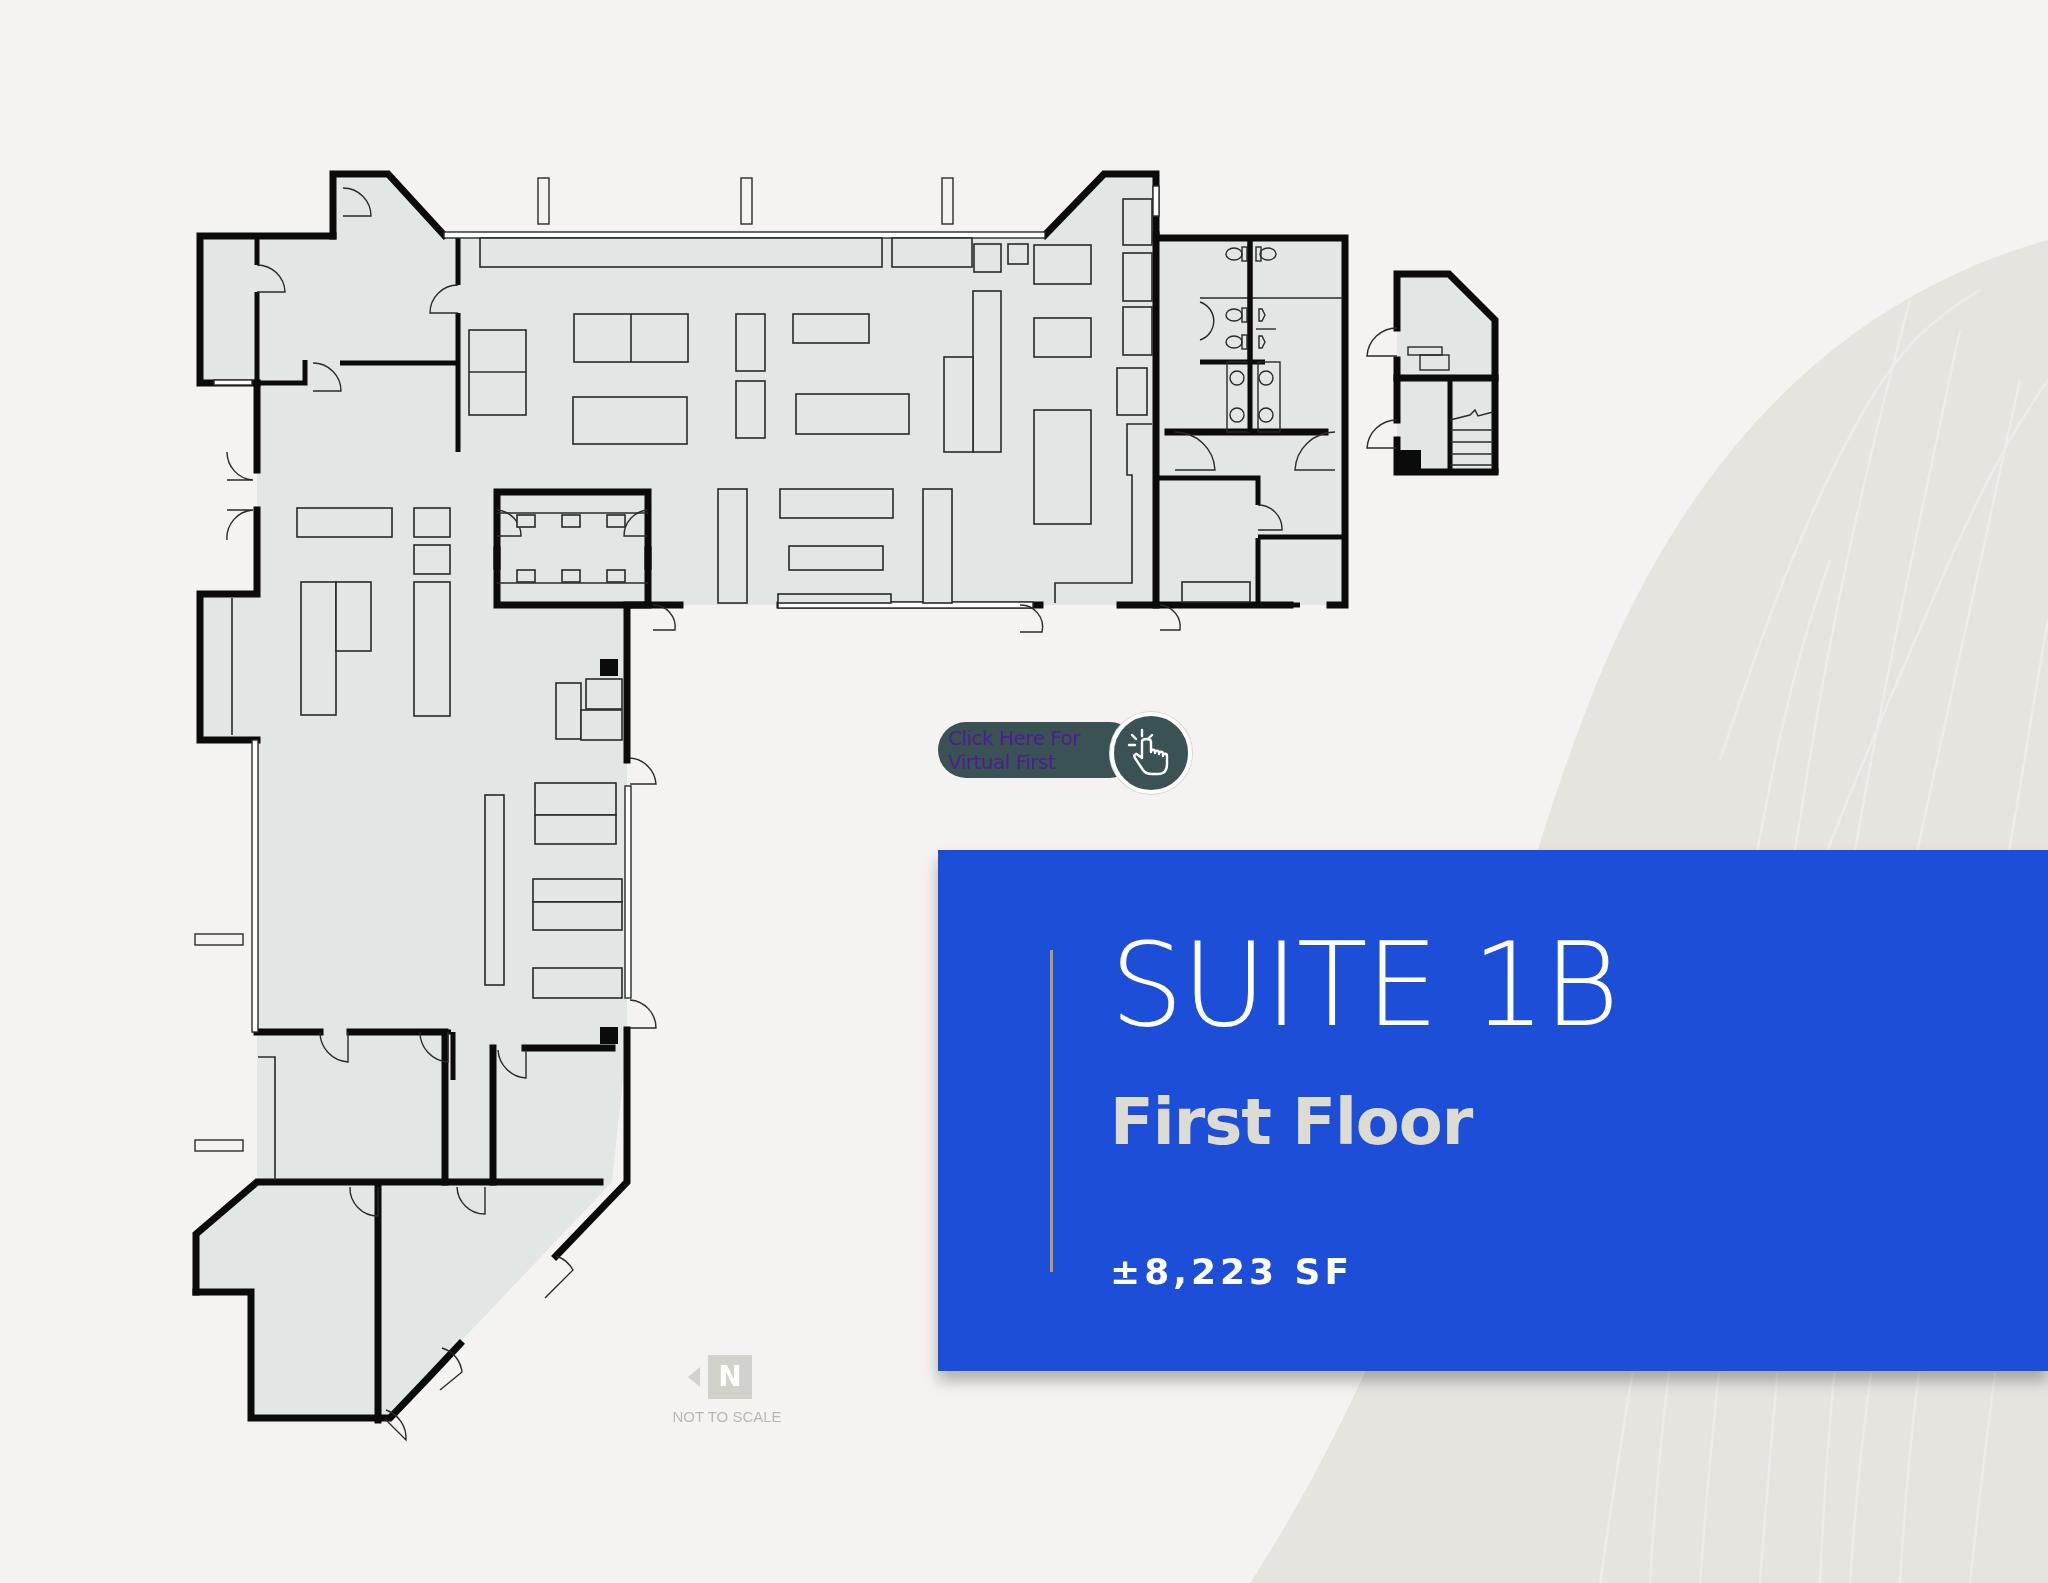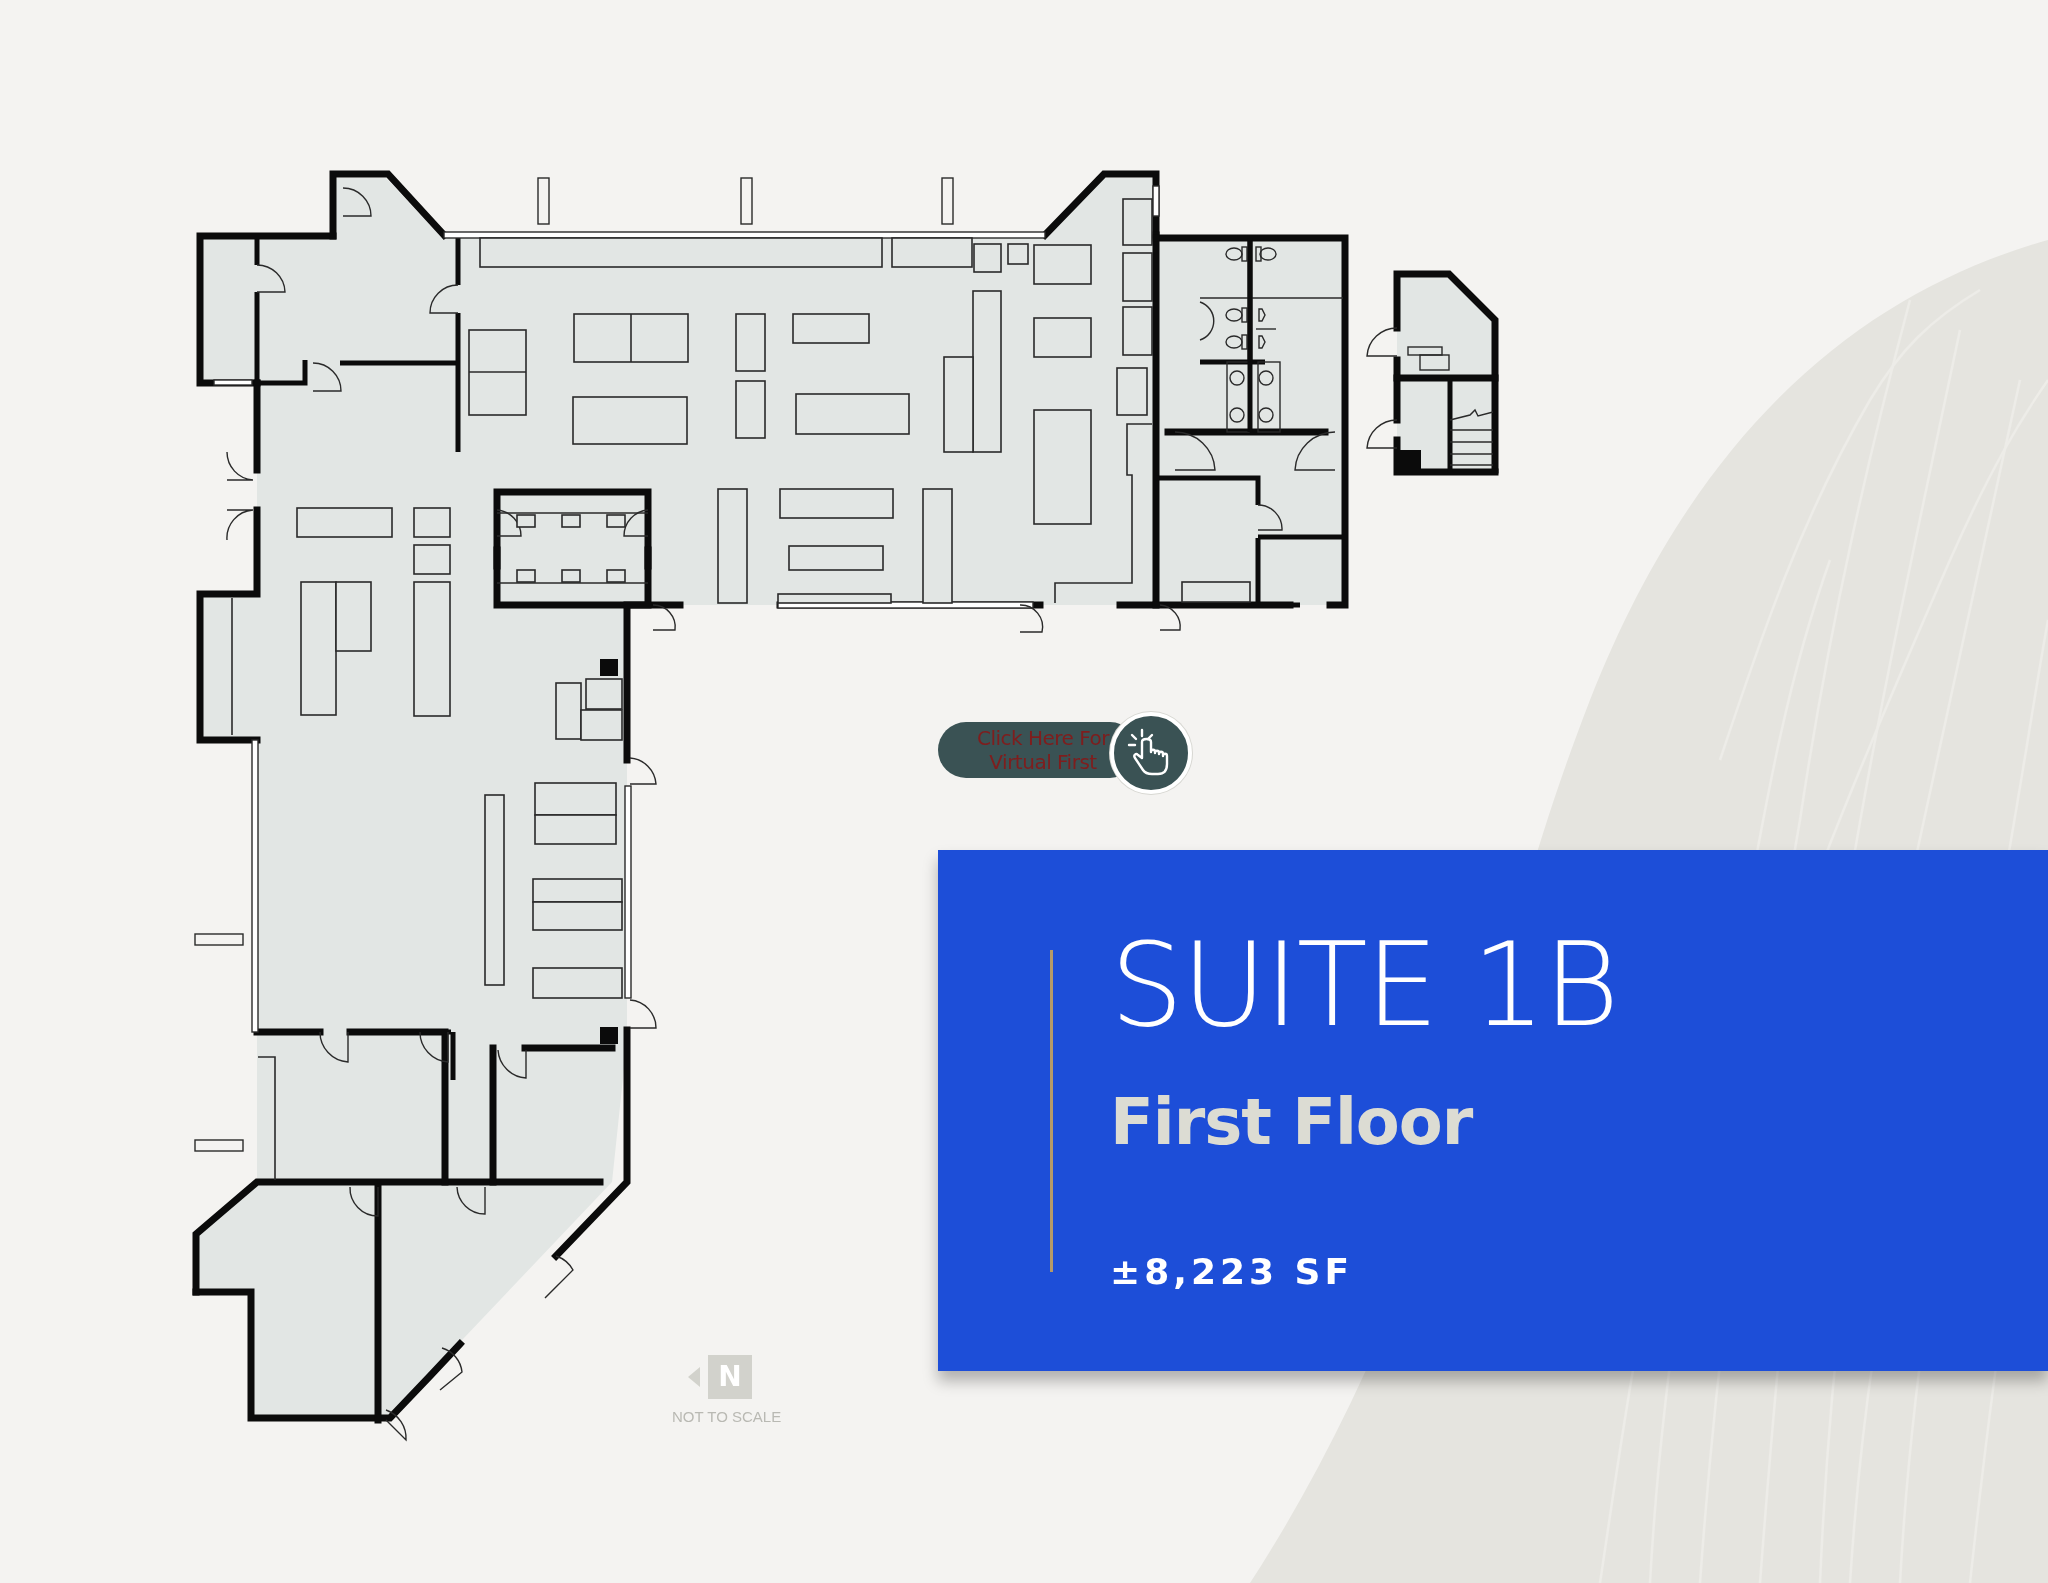--- a/index.html
+++ b/index.html
@@ -20,22 +20,22 @@
 
   #tour-button {
     position:absolute; left:938px; top:712px; width:256px; height:78px; cursor:pointer;
   }
   #tour-pill {
     position:absolute; left:0; top:10px; width:200px; height:56px;
     background:#3a5254; border-radius:28px;
   }
   #tour-text {
     position:absolute; left:10px; top:10px; width:190px; height:56px;
-    display:flex; flex-direction:column; justify-content:center; align-items:center;
-    color:#7f1d1d; font-family:"DejaVu Sans", sans-serif; font-size:20px; line-height:24px;
+    display:flex; flex-direction:column; justify-content:center; align-items:flex-start;
+    color:#4c1d95; font-family:"DejaVu Sans", sans-serif; font-size:20px; line-height:24px;
     letter-spacing:-0.5px;
   }
   #tour-circle {
     position:absolute; left:172px; top:0; width:74px; height:74px; border-radius:50%;
     background:#3a5254; border:4px solid #ffffff; box-shadow:0 0 0 1px #d7d7d2;
   }
   #tour-circle svg { position:absolute; left:10px; top:10px; }
 
   #info-panel {
     position:absolute; left:938px; top:850px; width:1110px; height:521px;
@@ -67,21 +67,21 @@
     position:absolute; left:0; top:12px; width:0; height:0;
     border-top:10px solid transparent; border-bottom:10px solid transparent;
     border-right:12px solid #d2d2cc;
   }
   #north-box {
     position:absolute; left:20px; top:0; width:44px; height:44px; background:#d2d2cc;
     color:#ffffff; font-family:"DejaVu Sans", sans-serif; font-weight:bold; font-size:28px;
     line-height:44px; text-align:center;
   }
   #scale-note {
-    position:absolute; left:672px; top:1408px; width:110px; 
+    position:absolute; left:672px; top:1408px; width:110px; text-align:center;
     color:#b9b9b3; font-family:"Liberation Sans", sans-serif; font-size:15px; letter-spacing:0px;
   }
 </style>
 </head>
 <body>
 
 <svg id="bg-wave" viewBox="0 0 2048 1583">
   <path d="M2048,240 C1870,290 1700,420 1590,700 C1520,880 1500,1000 1455,1140 C1400,1310 1330,1460 1250,1583 L2048,1583 Z" fill="#e5e4df"></path>
   <g fill="none" stroke="#eeede9" stroke-width="2.5" opacity="0.9">
     <path d="M1700,1583 C1720,1300 1760,1050 1800,820 C1830,620 1870,450 1910,300"></path>

